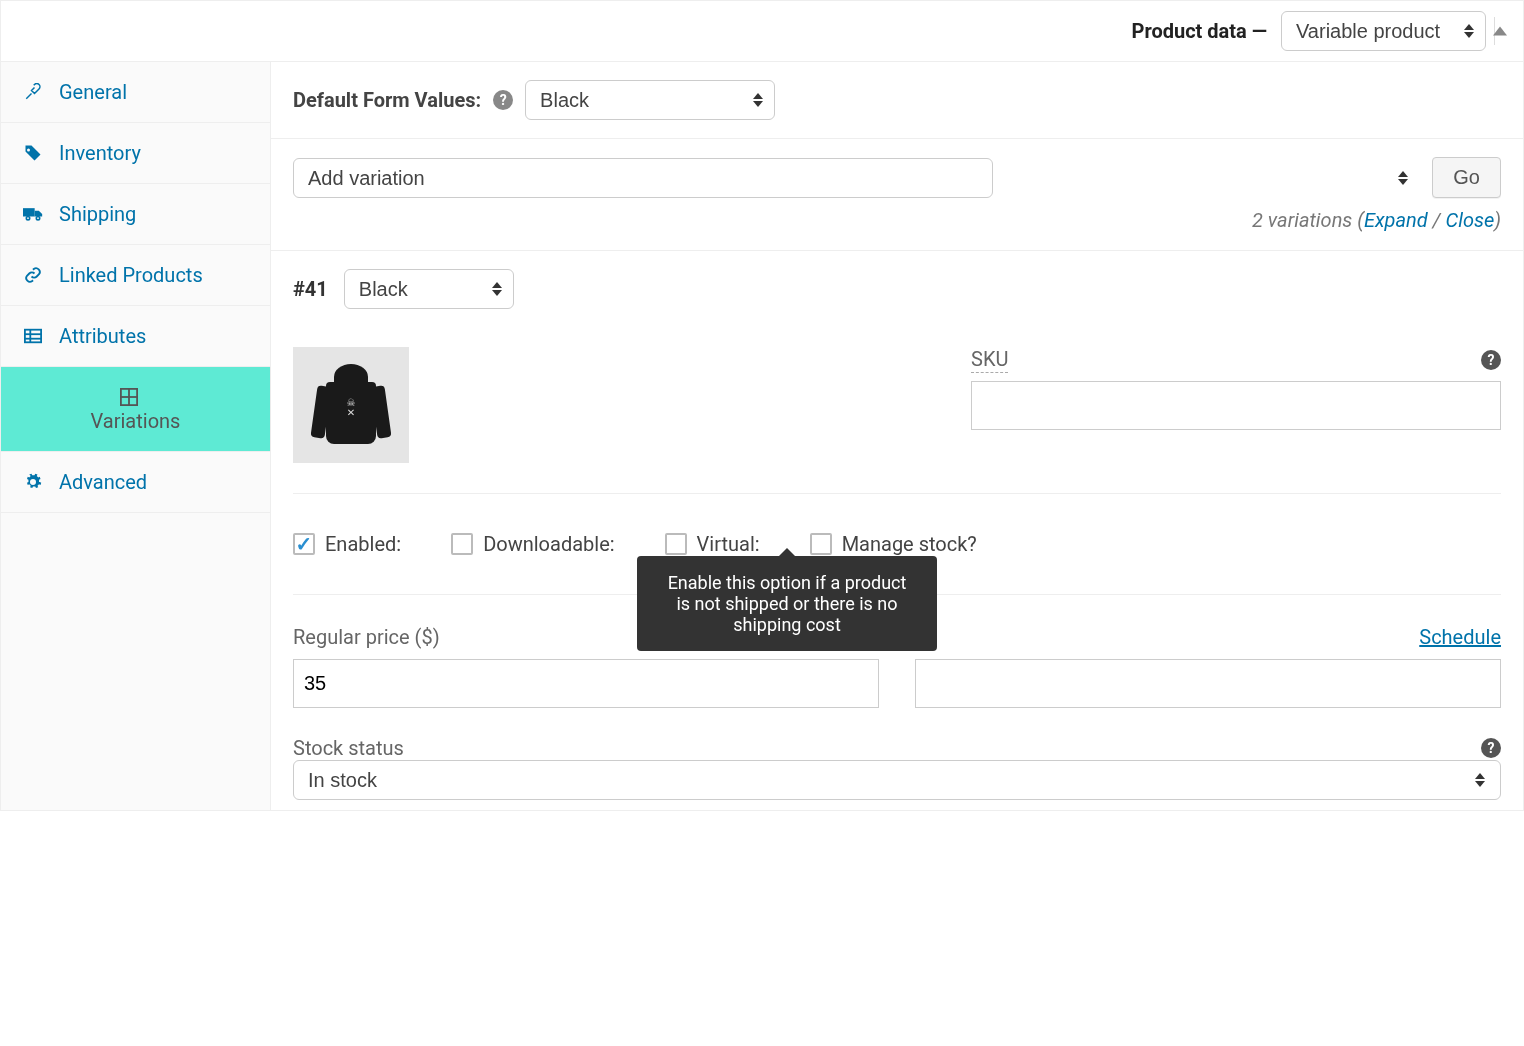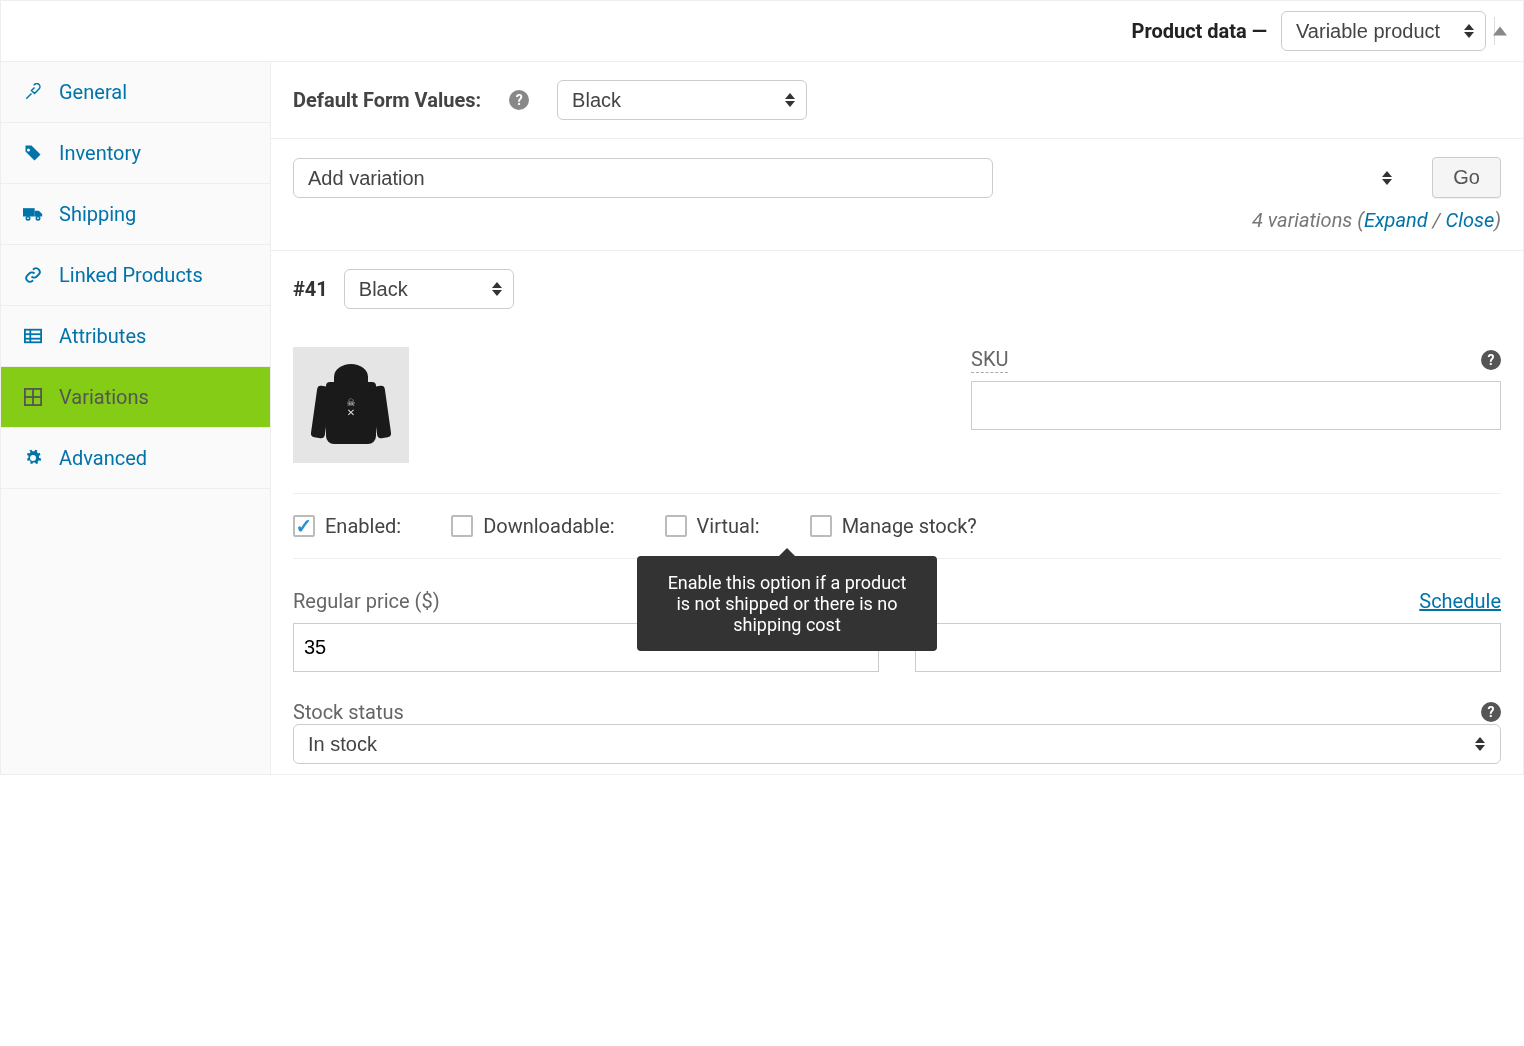--- a/index.html
+++ b/index.html
@@ -84,23 +84,24 @@
   .tab {
     display: flex;
     align-items: center;
     padding: 18px 20px;
     border-bottom: 1px solid #eee;
     color: #0073aa;
     font-size: 20px;
     cursor: pointer;
   }
   .tab.active {
-    background: #84cc16;
+    background: #5eead4;
     color: #555;
     position: relative;
+    flex-direction: column;
   }
   .tab.active::after {
     content: "";
     position: absolute;
     right: -1px;
     top: 0; bottom: 0;
     width: 1px;
     background: #ebebeb;
   }
   .tab .ticon {
@@ -112,21 +113,21 @@
     color: inherit;
   }
   .content {
     flex: 1;
     background: #fff;
   }
   .row {
     padding: 18px 22px;
     display: flex;
     align-items: center;
-    gap: 28px;
+    gap: 12px;
     flex-wrap: wrap;
   }
   .row.border-b { border-bottom: 1px solid #eee; }
   .label-big {
     font-size: 20px;
     font-weight: 700;
     color: #444;
   }
   .help-icon {
     width: 20px; height: 20px;
@@ -247,21 +248,21 @@
   .text-input {
     width: 100%;
     padding: 12px 10px;
     font-size: 20px;
     border: 1px solid #ccc;
     background: #fff;
   }
   .check-row {
     display: flex;
     gap: 50px;
-    padding: 20px 0;
+    padding: 38px 0;
     border-top: 1px solid #eee;
     border-bottom: 1px solid #eee;
     margin: 5px 0 30px;
     position: relative;
   }
   .chk {
     display: flex;
     align-items: center;
     gap: 10px;
     font-size: 20px;
@@ -458,21 +459,21 @@
         <span class="select-wrap" style="flex:1">
           <select style="width:700px">
             <option>Add variation</option>
           </select>
           <span class="select-caret"></span>
         </span>
         <button class="go-btn">Go</button>
       </div>
 
       <div class="meta-row">
-        <span>4 variations</span>
+        <span>2 variations</span>
         <span> (</span><a href="#">Expand</a><span> / </span><a href="#">Close</a><span>)</span>
       </div>
 
       <div class="variation-head">
         <span class="variation-id">#41</span>
         <span class="select-wrap">
           <select style="min-width:170px">
             <option>Black</option>
           </select>
           <span class="select-caret"></span>

